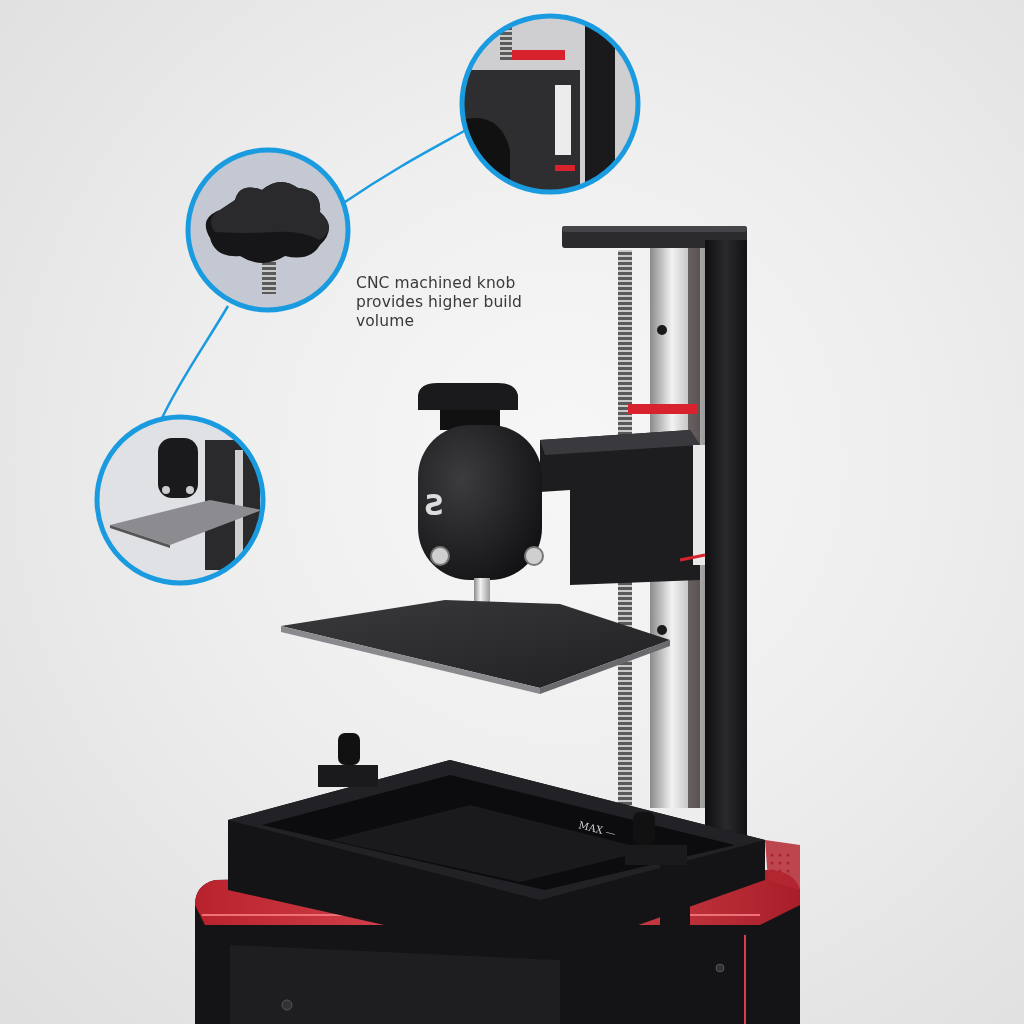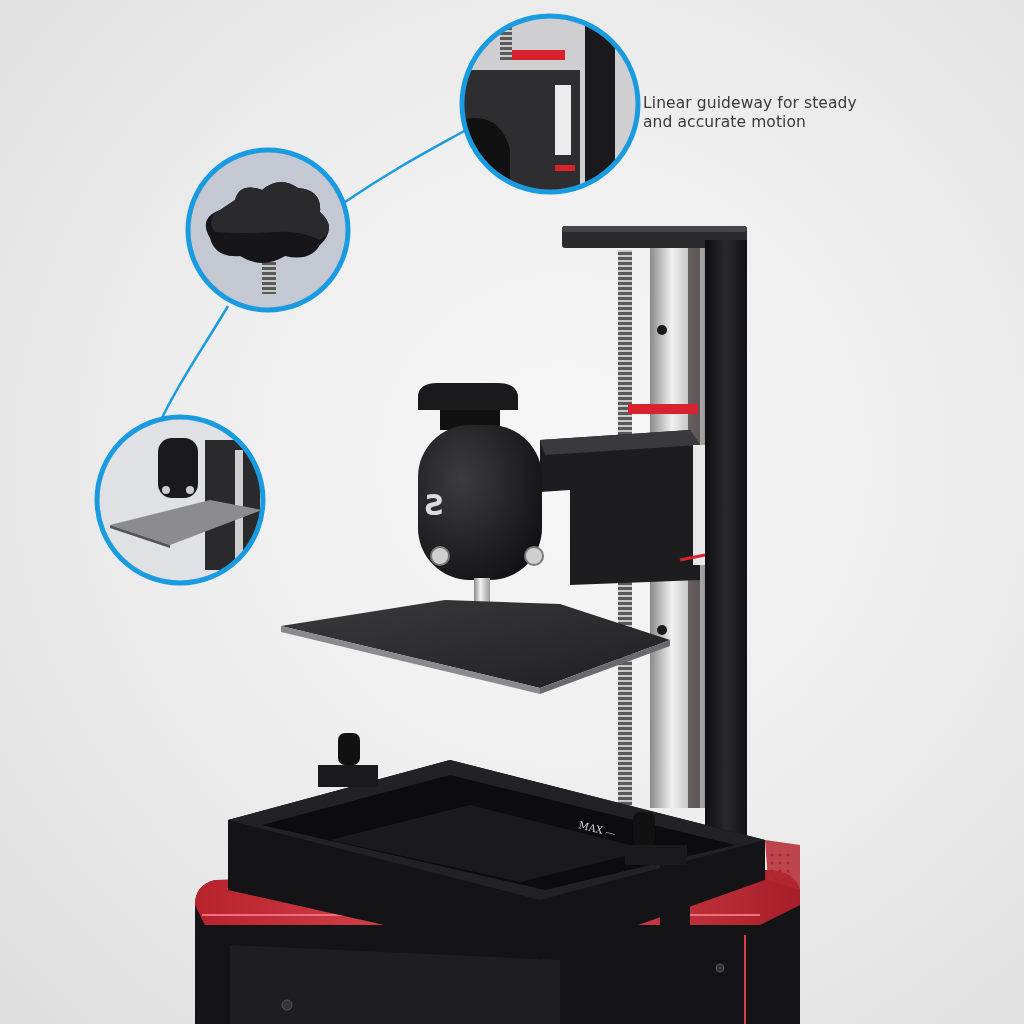--- a/index.html
+++ b/index.html
@@ -184,20 +184,21 @@
       <rect x="158" y="438" width="40" height="60" rx="14" fill="#1a1a1c"></rect>
       <circle cx="166" cy="490" r="4" fill="#ccc"></circle>
           <circle cx="190" cy="490" r="4" fill="#ccc"></circle>
       <path d="M110,525 L210,500 L262,510 L170,545 Z" fill="#8b8b90"></path>
       <path d="M110,525 L170,545 L170,548 L110,528 Z" fill="#555"></path>
     </g>
     <circle cx="180" cy="500" r="83" fill="none" stroke="#1a9be0" stroke-width="5"></circle>
   </g>
 </svg>
 
-<div class="label" id="label-guideway">
-  <span>Linear guideway for steady</span>
-  <span>and accurate motion</span>
+
+<div class="label" id="label-knob">
+  <span>CNC machined knob</span>
+  <span>provides higher build</span>
+  <span>volume</span>
 </div>
 
 
-
 </div>
 
 </body></html>

